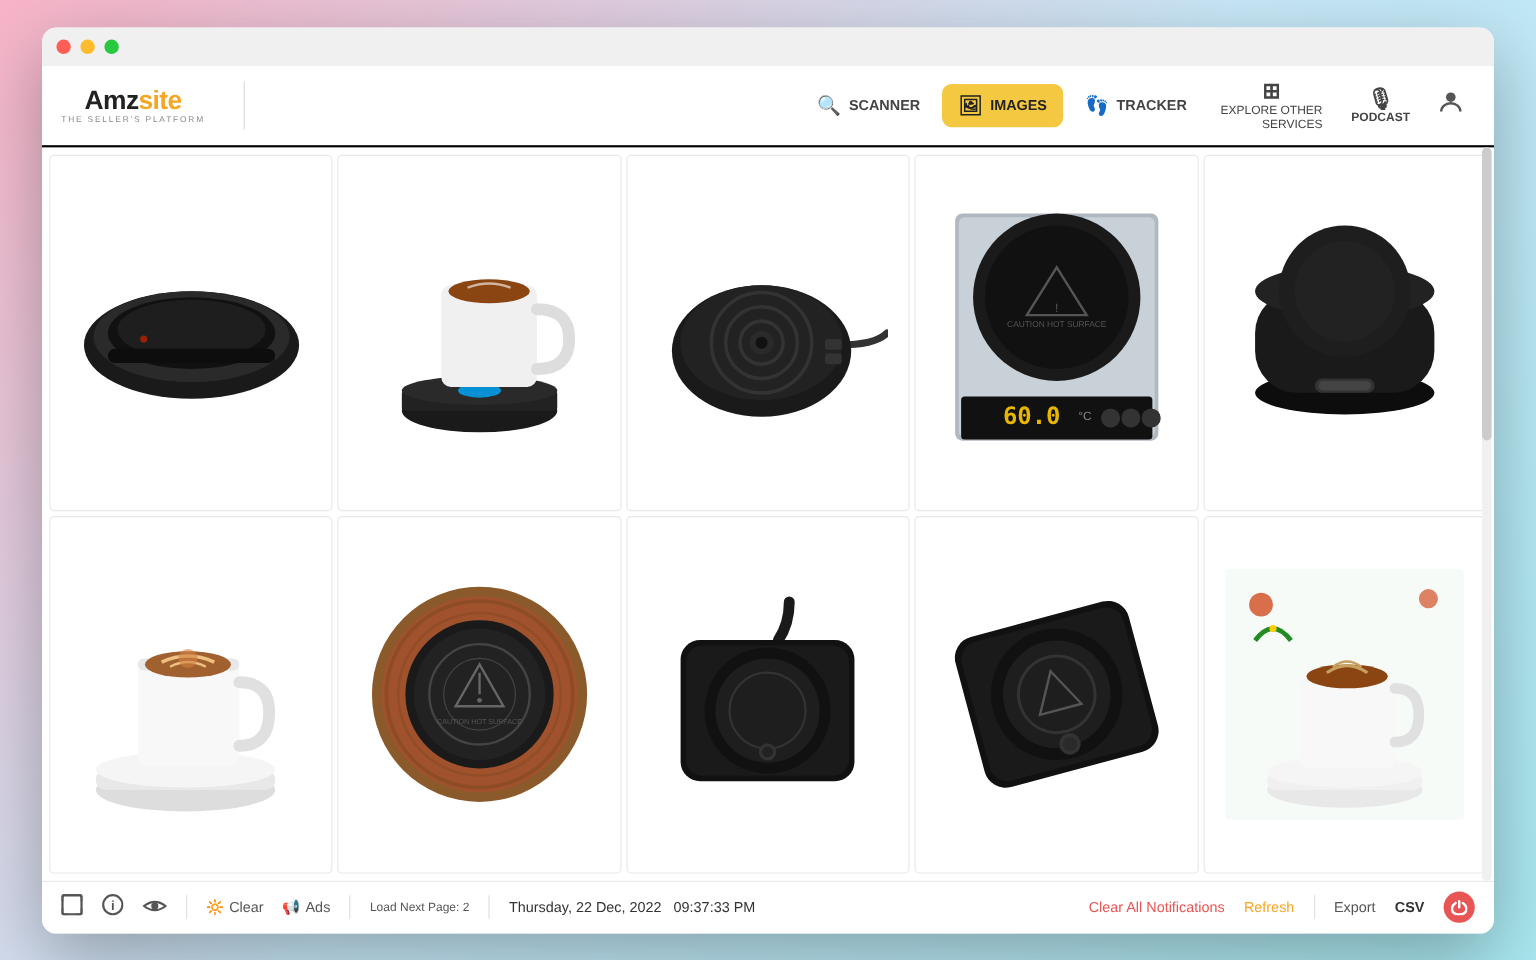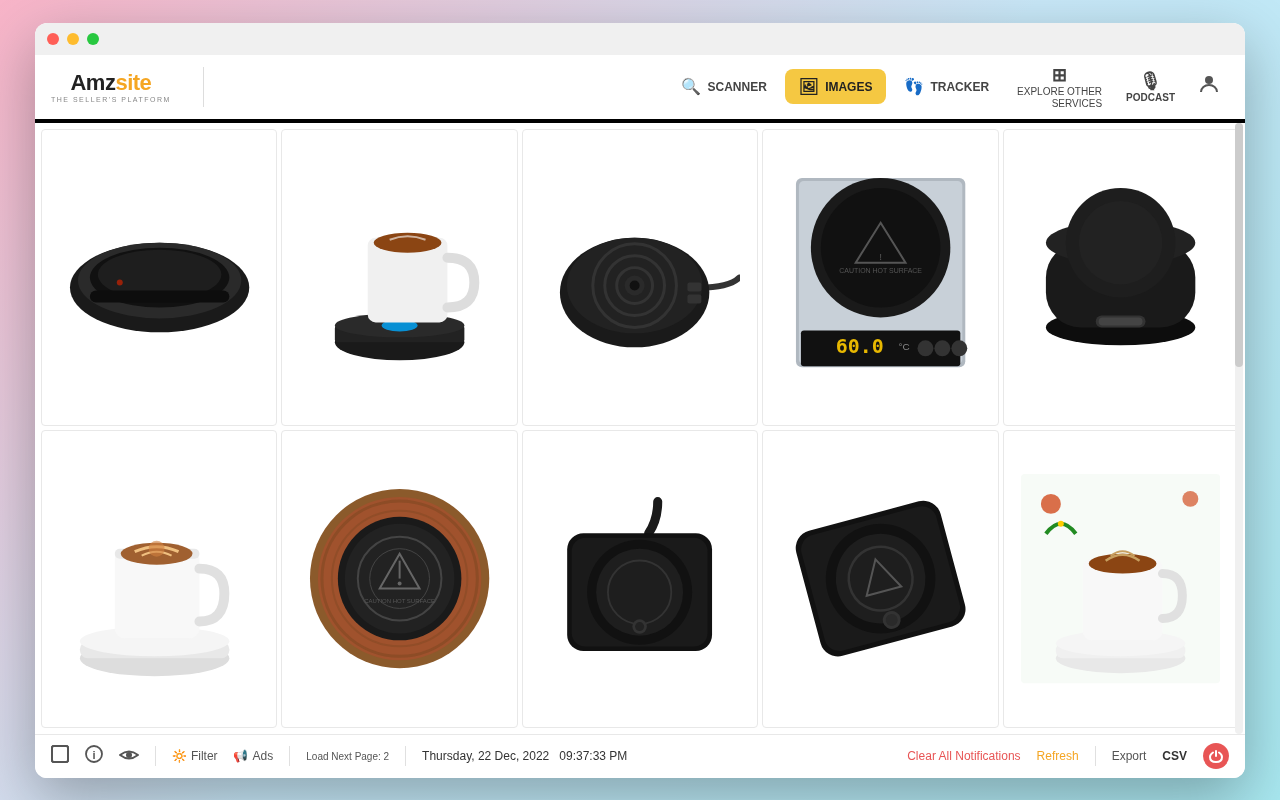--- a/index.html
+++ b/index.html
@@ -44,21 +44,21 @@
     .tl-min { background: #febc2e; }
     .tl-max { background: #28c840; }
 
     
     .header {
       background: #fff;
       display: flex;
       align-items: center;
       padding: 0 16px;
       height: 68px;
-      border-bottom: 4px solid #000000;
+      border-bottom: 2px solid #000000;
       gap: 16px;
       flex-shrink: 0;
     }
     .logo-area {
       display: flex;
       flex-direction: column;
       align-items: center;
       margin-right: 8px;
     }
     .logo-text {
@@ -631,21 +631,21 @@
       <svg width="20" height="14" viewBox="0 0 20 14">
         <path d="M1 7 Q10 0 19 7 Q10 14 1 7Z" fill="none" stroke="#555" stroke-width="1.8"></path>
         <circle cx="10" cy="7" r="3" fill="#555"></circle>
       </svg>
     </span>
 
     <div class="footer-divider"></div>
 
     <div class="footer-filter">
       <span>🔆</span>
-      <span>Filter</span>
+      <span>Clear</span>
     </div>
 
     <div class="footer-ads">
       <span>📢</span>
       <span>Ads</span>
     </div>
 
     <div class="footer-divider"></div>
 
     <span class="footer-load" style="cursor:pointer;color:#555;">Load Next Page: 2</span>

